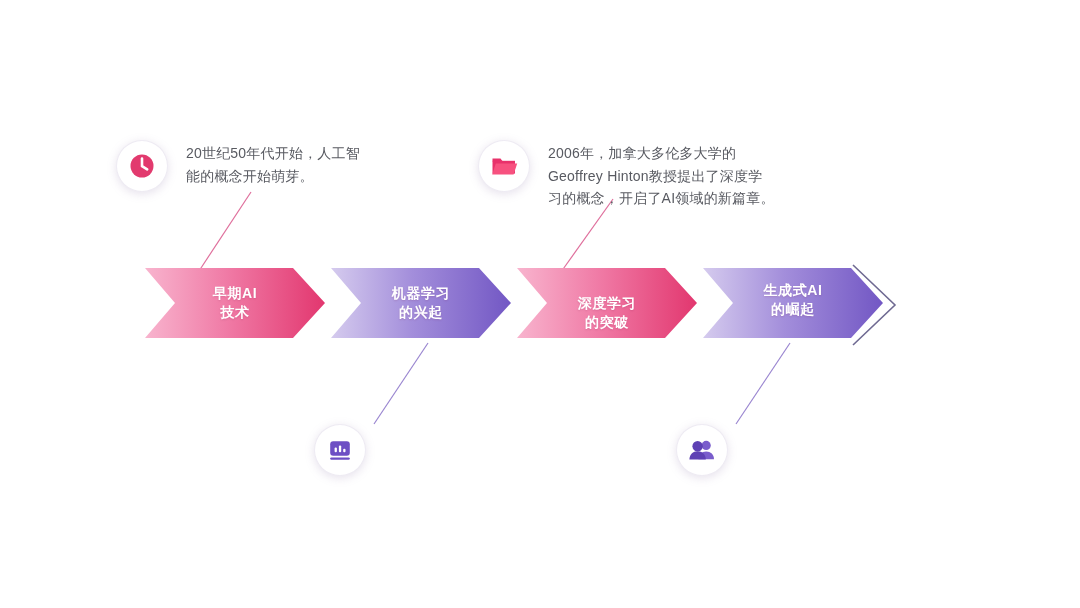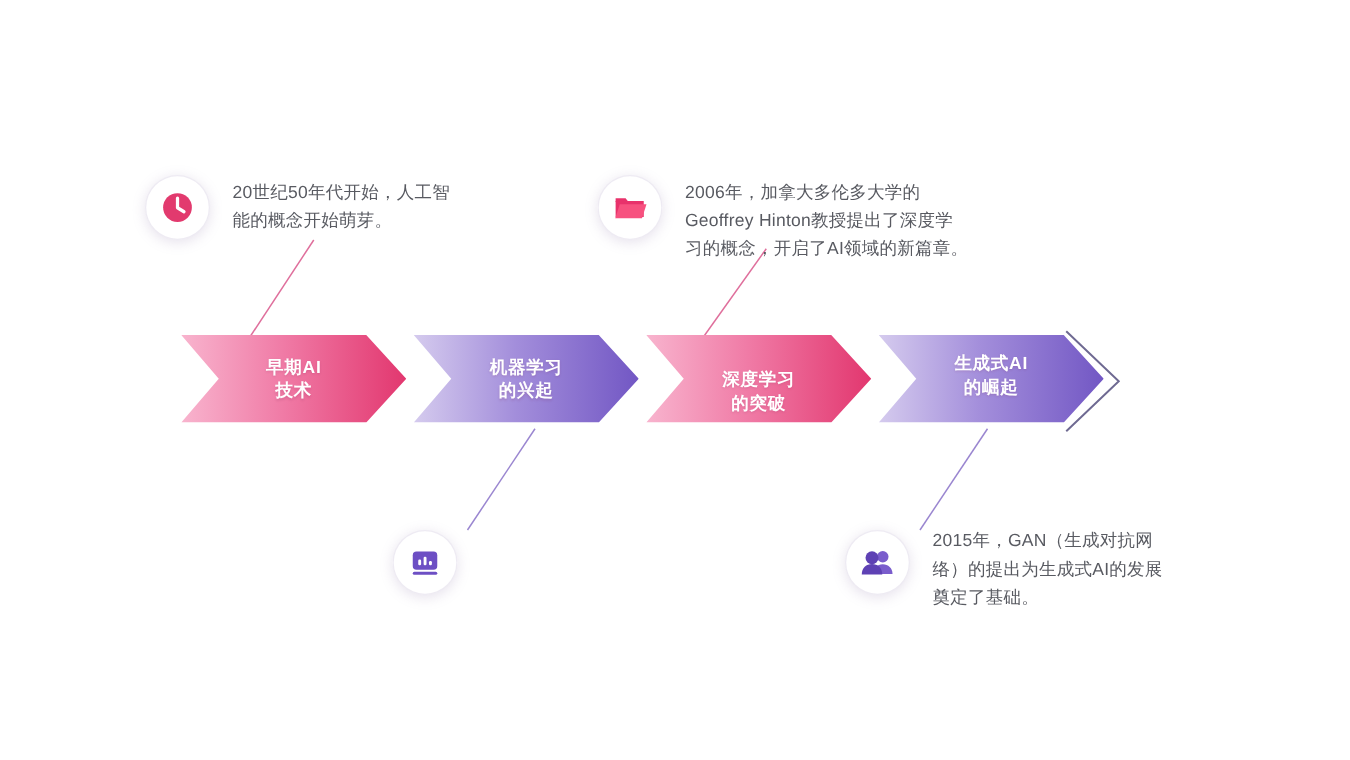--- a/index.html
+++ b/index.html
@@ -228,18 +228,15 @@
 
   <div class="note bottom" style="left:676px; top:424px;">
     <span class="note-icon">
       <svg width="30" height="30" viewBox="0 0 30 30">
         <circle cx="19.2" cy="10.4" r="4.6" fill="#7a5dcc"></circle>
         <path d="M11.4,24.2 C11.4,19.4 14.8,16.4 19.2,16.4 C23.6,16.4 27,19.4 27,24.2 Z" fill="#7a5dcc"></path>
         <circle cx="10.6" cy="11.2" r="5.2" fill="#5e41b4"></circle>
         <path d="M2.4,24.6 C2.4,19.4 6.0,16.2 10.6,16.2 C15.2,16.2 18.8,19.4 18.8,24.6 Z" fill="#5e41b4"></path>
       </svg>
     </span>
-    <span class="note-text">2015年，GAN（生成对抗网
-络）的提出为生成式AI的发展
-奠定了基础。</span>
   </div>
 
 </div>
 
 </body></html>

